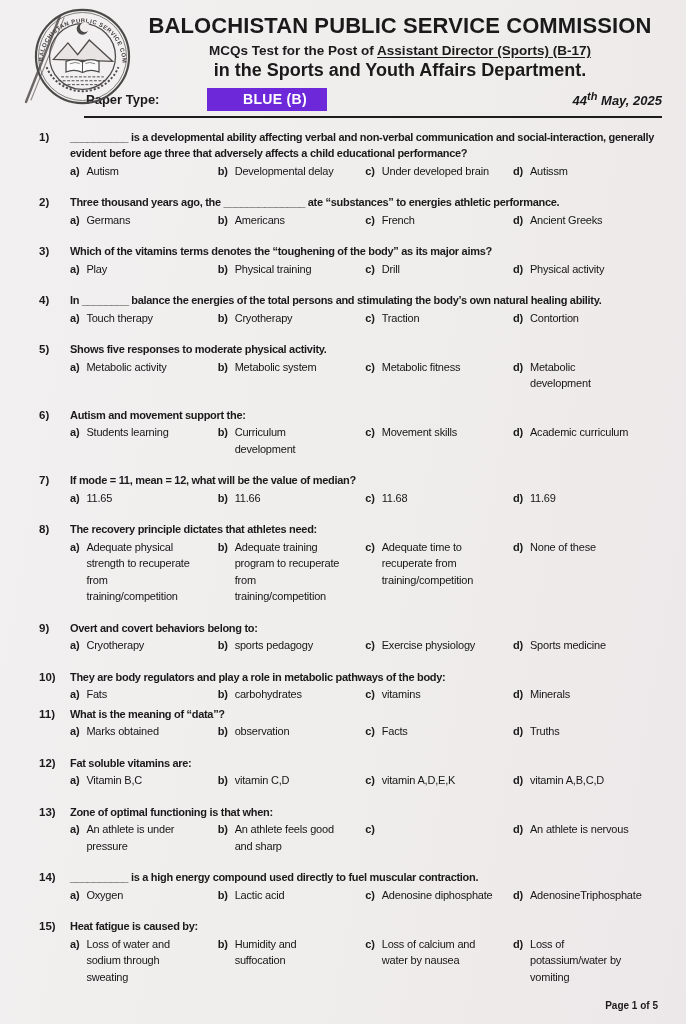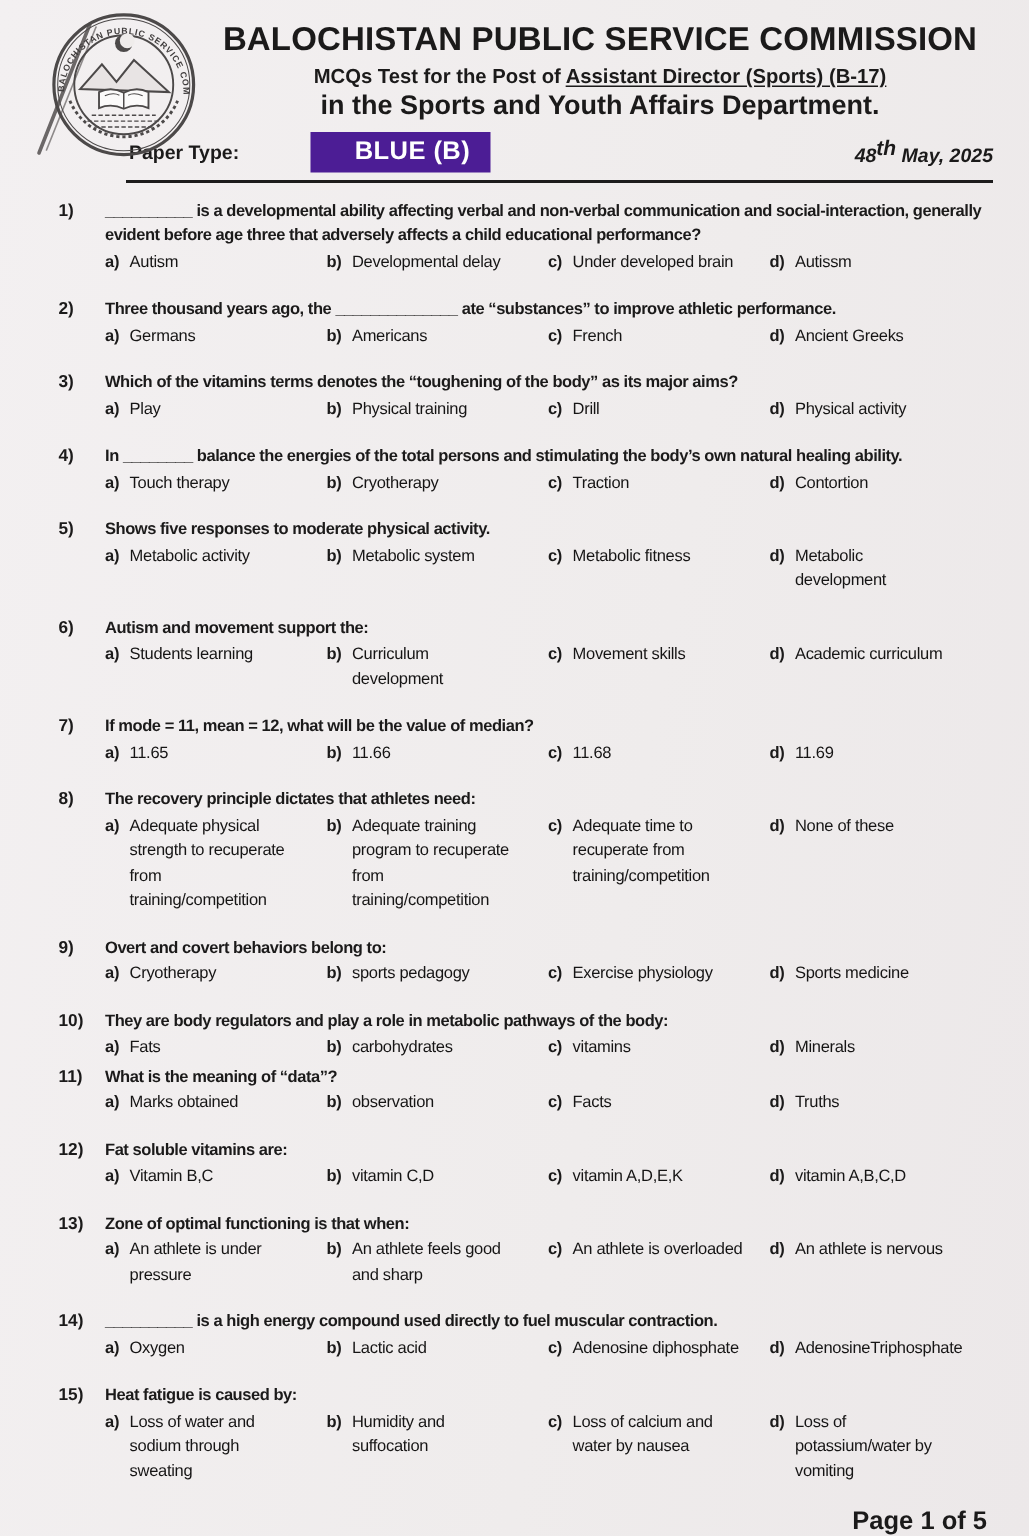--- a/index.html
+++ b/index.html
@@ -16,42 +16,42 @@
   .pen-mark { position: absolute; left: 14px; top: 10px; }
   .logo { position: absolute; left: 34px; top: 8px; }
   .header-text { margin-left: 112px; text-align: center; }
   .org-title { font-size: 22px; font-weight: 700; letter-spacing: 0.1px; line-height: 1.25; }
   .subtitle { font-size: 13.5px; font-weight: 700; margin-top: 3px; }
   .subtitle .u { text-decoration: underline; text-underline-offset: 2px; }
   .dept-line { font-size: 18px; font-weight: 700; margin-top: 2px; }
   .paper-row { display: flex; align-items: center; margin: 7px 0 0 60px; }
   .paper-type-label { font-size: 13px; font-weight: 700; }
   .paper-type-badge {
-    background: #4c1d95; color: #ffffff; font-size: 17px; font-weight: 700;
+    background: #6d28d9; color: #ffffff; font-size: 14px; font-weight: 700;
     width: 120px; text-align: center; padding: 3px 0 4px 15px; margin-left: 48px;
     letter-spacing: 0.3px;
   }
   .exam-date { margin-left: auto; font-size: 13px; font-weight: 700; font-style: italic; }
-  .exam-date sup { font-size: 14px; }
+  .exam-date sup { font-size: 11px; }
   .header-rule { margin-left: 58px; border-bottom: 2.5px solid #1d1c1c; margin-top: 5px; }
 
   
   .questions { margin-top: 11px; }
   .question { display: flex; margin-bottom: 15px; }
   .question:nth-child(11) { margin-top: -12px; }
   .q-num { flex: none; width: 44px; padding-left: 13px; font-size: 11.5px; font-weight: 700; line-height: 1.5; }
   .q-body { flex: 1; min-width: 0; }
   .q-text { font-size: 11px; font-weight: 700; letter-spacing: -0.3px; line-height: 1.5; }
   .q-options { display: grid; grid-template-columns: 1fr 1fr 1fr 1.03fr; column-gap: 3px; margin-top: 1px; }
   .option { display: flex; font-size: 11px; line-height: 1.5; letter-spacing: -0.2px; }
   .opt-label { flex: none; font-weight: 700; margin-right: 7px; }
   .opt-text { white-space: pre-line; font-weight: 400; color: #161515; }
 
   
-  .page-footer { text-align: right; font-size: 17px; font-weight: 700; margin-top: 2px; padding-right: 4px; }
+  .page-footer { text-align: right; font-size: 10px; font-weight: 700; margin-top: 2px; padding-right: 4px; }
 </style>
 </head>
 <body>
 
 <div class="page">
 
   <div class="pen-mark">
     <svg width="56" height="100" viewBox="0 0 56 100">
       <line x1="46" y1="6" x2="12" y2="92" stroke="#6b6767" stroke-width="2.4" stroke-linecap="round"></line>
       <line x1="50" y1="8" x2="17" y2="90" stroke="#8e8a8a" stroke-width="1.1" stroke-linecap="round"></line>
@@ -88,21 +88,21 @@
 
   <div class="header-text">
     <div class="org-title">BALOCHISTAN PUBLIC SERVICE COMMISSION</div>
     <div class="subtitle"><span>MCQs Test for the Post of </span><span class="u">Assistant Director (Sports) (B-17)</span></div>
     <div class="dept-line">in the Sports and Youth Affairs Department.</div>
   </div>
 
   <div class="paper-row">
     <span class="paper-type-label">Paper Type:</span>
     <span class="paper-type-badge">BLUE (B)</span>
-    <span class="exam-date"><span>48</span><sup>th</sup><span> May, 2025</span></span>
+    <span class="exam-date"><span>44</span><sup>th</sup><span> May, 2025</span></span>
   </div>
 
   <div class="header-rule"></div>
 
   <div class="questions" id="questions">
   <div class="question">
     <div class="q-num">1)</div>
     <div class="q-body">
       <div class="q-text">__________ is a developmental ability affecting verbal and non-verbal communication and social-interaction, generally evident before age three that adversely affects a child educational performance?</div>
       <div class="q-options">
@@ -122,21 +122,21 @@
               <span class="opt-label">d)</span>
               <span class="opt-text">Autissm</span>
             </div>
           </div>
     </div>
   </div>
 
   <div class="question">
     <div class="q-num">2)</div>
     <div class="q-body">
-      <div class="q-text">Three thousand years ago, the ______________ ate “substances” to improve athletic performance.</div>
+      <div class="q-text">Three thousand years ago, the ______________ ate “substances” to energies athletic performance.</div>
       <div class="q-options">
             <div class="option">
               <span class="opt-label">a)</span>
               <span class="opt-text">Germans</span>
             </div>
             <div class="option">
               <span class="opt-label">b)</span>
               <span class="opt-text">Americans</span>
             </div>
             <div class="option">
@@ -421,21 +421,20 @@
               <span class="opt-text">An athlete is under
 pressure</span>
             </div>
             <div class="option">
               <span class="opt-label">b)</span>
               <span class="opt-text">An athlete feels good
 and sharp</span>
             </div>
             <div class="option">
               <span class="opt-label">c)</span>
-              <span class="opt-text">An athlete is overloaded</span>
             </div>
             <div class="option">
               <span class="opt-label">d)</span>
               <span class="opt-text">An athlete is nervous</span>
             </div>
           </div>
     </div>
   </div>
 
   <div class="question">

